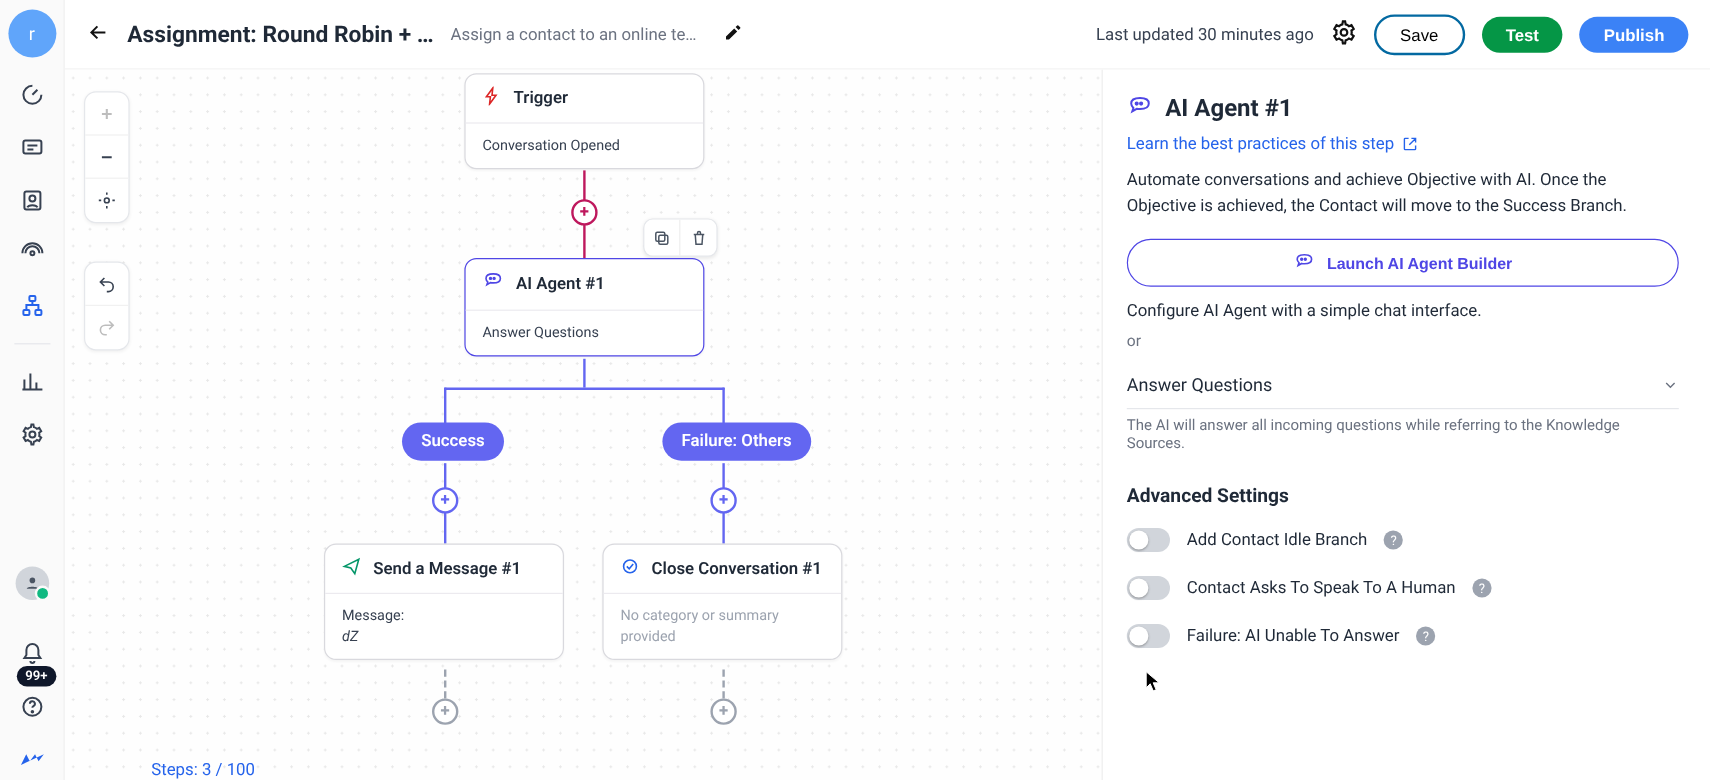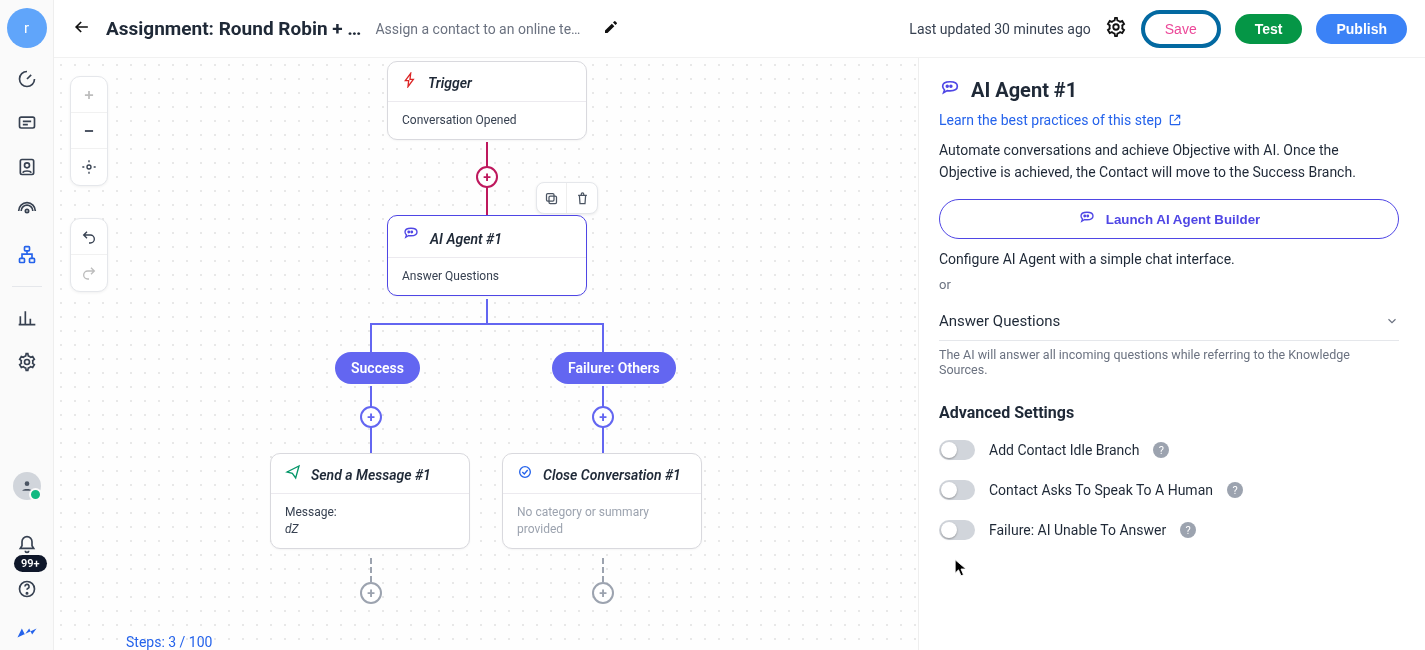--- a/index.html
+++ b/index.html
@@ -95,22 +95,22 @@
   .btn {
     border-radius: 20px;
     padding: 7px 20px;
     font-size: 14px;
     font-weight: 500;
     cursor: pointer;
     border: none;
   }
   .btn-save {
     background:#fff;
-    border:4px solid #0369a1;
-    color:#ec4899;
+    border:2px solid #0369a1;
+    color:#000000;
   }
   .btn-test { background:#059646; color:#ffffff; font-weight:600; }
   .btn-publish { background:#3b82f6; color:#fff; font-weight:600; }
 
   
   .canvas {
     position:absolute;
     left:54px; top:58px; bottom:0;
     width: 864px;
     background-color:#fefefe;
@@ -159,26 +159,25 @@
   
   .node {
     position:absolute;
     background:#fff;
     border:1px solid #d9d9de;
     border-radius:10px;
     width:200px;
     box-shadow:0 1px 2px rgba(0,0,0,.04);
   }
   .node .node-head{
-    display:flex; align-items:flex-end; gap:10px;
+    display:flex; align-items:center; gap:10px;
     padding:10px 14px;
     font-weight:600;
     font-size:14px;
     border-bottom:1px solid #eceaef;
-    font-style:italic;
   }
   .node .node-body{
     padding:10px 14px;
     font-size:12px;
     color:#374151;
     line-height:1.4;
   }
   .node.selected { border:1.5px solid #4f46e5; }
   .node .muted { color:#9ca3af; }
   .node-trigger .tri-ico{ color:#dc2626; }

